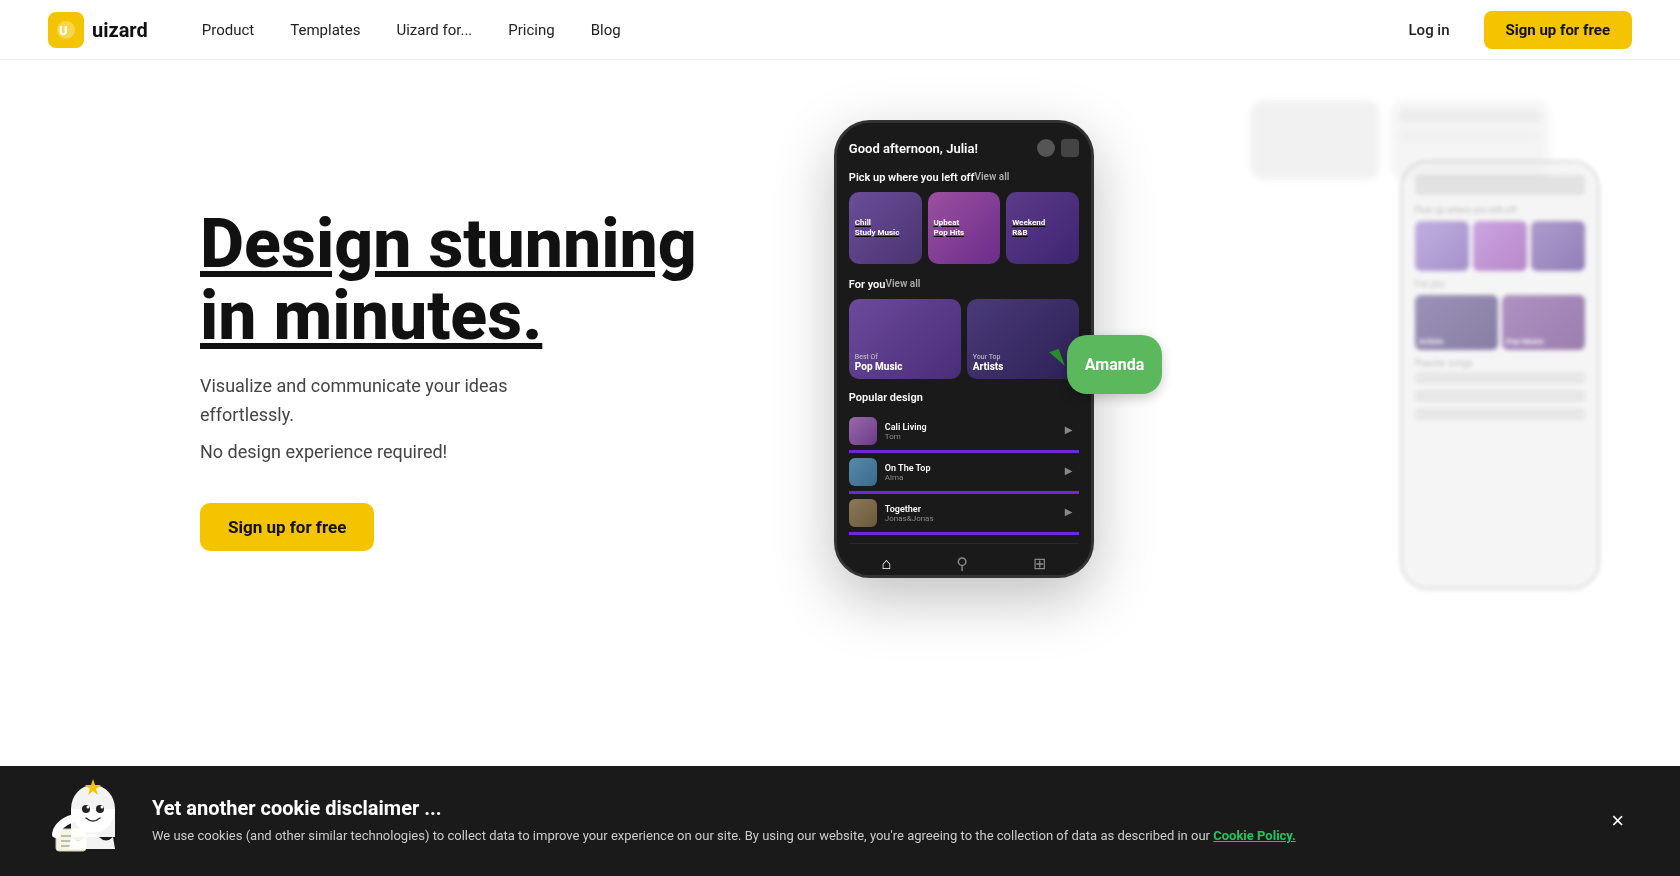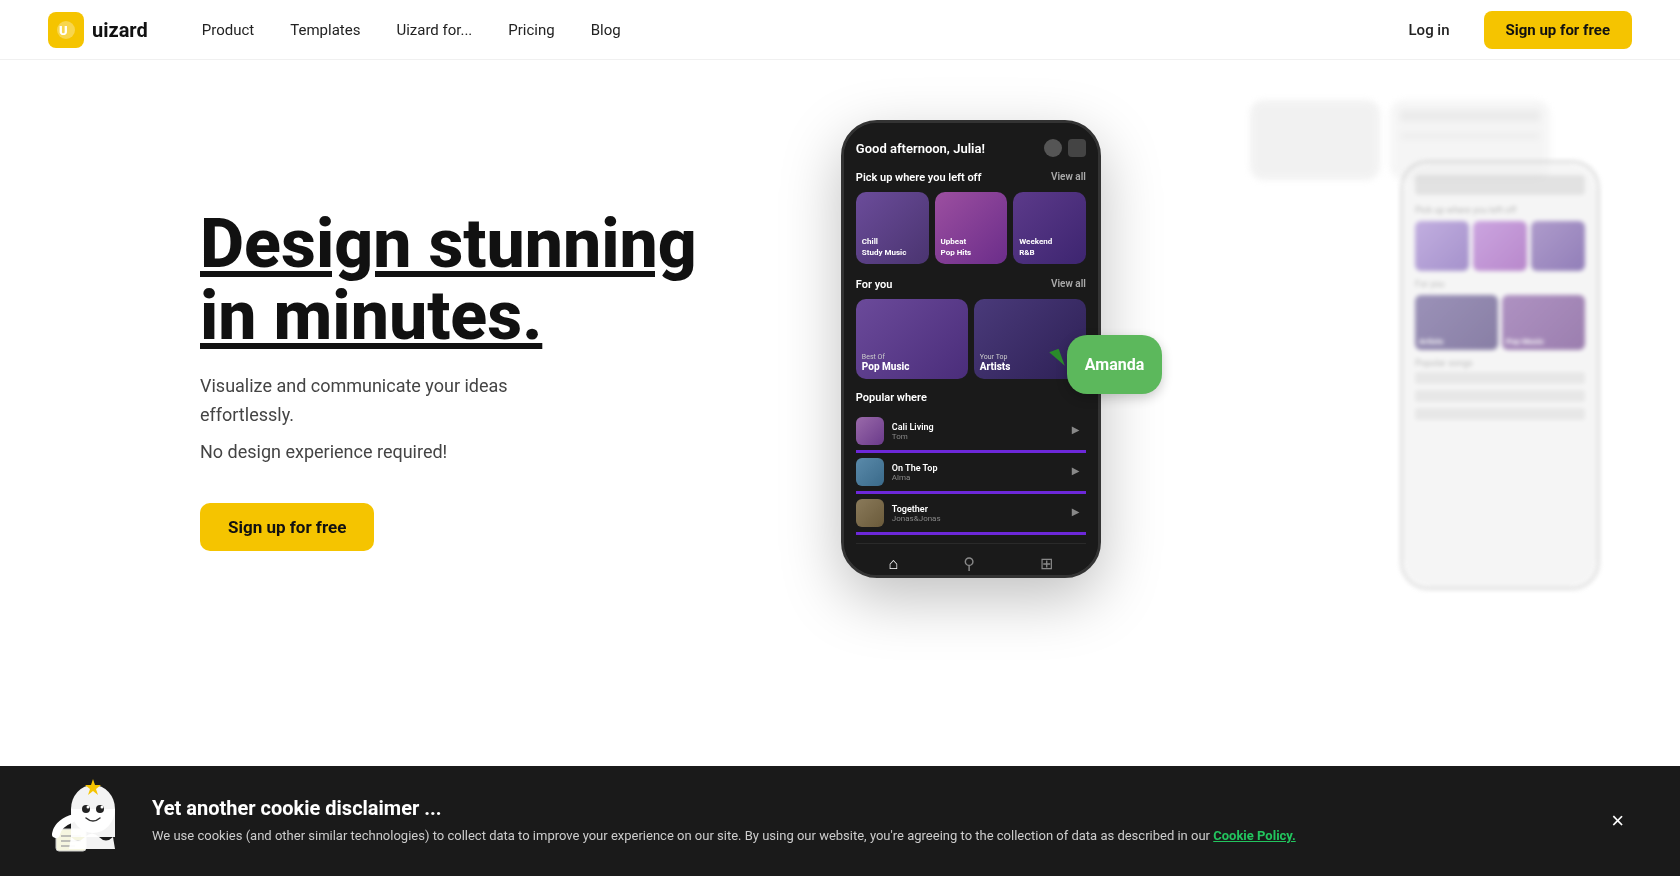--- a/index.html
+++ b/index.html
@@ -52,37 +52,37 @@
       font-family: inherit; text-decoration: none;
     }
 
     
     .hero-visuals {
       position: relative; flex: 1; height: 560px; margin-left: 60px;
     }
 
     
     .phone-main {
-      position: absolute; left: 84px; top: 20px;
+      position: absolute; left: 77px; top: 20px;
       width: 260px; height: 458px;
       background: #1a1a1a; border-radius: 36px;
       border: 3px solid #333;
       overflow: hidden; box-shadow: 0 20px 60px rgba(0,0,0,0.25);
     }
     .phone-screen { background: #1a1a1a; height: 100%; padding: 16px 12px; }
     .phone-header { display: flex; justify-content: space-between; align-items: center; margin-bottom: 14px; }
     .phone-greeting { font-size: 13px; font-weight: 600; color: #fff; }
     .phone-icons { display: flex; gap: 6px; }
     .phone-icon { width: 18px; height: 18px; border-radius: 50%; background: #444; }
-    .section-title { font-size: 11px; font-weight: 600; color: #fff; margin-bottom: 8px; display: flex; justify-content: space-between; }
+    .section-title { font-size: 11px; font-weight: 600; color: #fff; margin-bottom: 8px; display: flex; }
     .section-view-all { font-size: 10px; color: #aaa; }
     .cards-row { display: flex; gap: 6px; margin-bottom: 14px; }
     .music-card {
       flex: 1; height: 72px; border-radius: 10px; overflow: hidden; position: relative;
-      display: flex; align-items: flex-end; padding: 6px;
+      display: flex; align-items: center; padding: 6px; text-decoration: underline;
     }
     .card-chill { background: linear-gradient(135deg, #6b4c9a, #4a3470); }
     .card-upbeat { background: linear-gradient(135deg, #9c4fa0, #6b2d8a); }
     .card-weekend { background: linear-gradient(135deg, #5c3a8a, #3d2570); }
     .music-card-label { font-size: 8px; font-weight: 700; color: #fff; line-height: 1.3; }
     .songs-list { margin-top: 4px; }
     .song-item { display: flex; align-items: center; gap: 8px; padding: 5px 0; border-bottom: 3px solid #6d28d9; }
     .song-avatar { width: 28px; height: 28px; border-radius: 6px; background: #555; flex-shrink: 0; overflow: hidden; }
     .song-info { flex: 1; }
     .song-name { font-size: 9px; font-weight: 600; color: #fff; }
@@ -254,21 +254,21 @@
           </div>
           <div class="fy-card fy-artists">
             <div>
               <div class="fy-card-sublabel">Your Top</div>
               <div class="fy-card-label">Artists</div>
             </div>
           </div>
         </div>
 
         <div class="section-title">
-          <span>Popular where</span>
+          <span>Popular design</span>
         </div>
         <div class="songs-list">
           <div class="song-item">
             <div class="song-avatar" style="background: linear-gradient(135deg,#9a6aaa,#6a3a8a);"></div>
             <div class="song-info">
               <div class="song-name">Cali Living</div>
               <div class="song-artist">Tom</div>
             </div>
             <div class="song-play">▶</div>
           </div>

